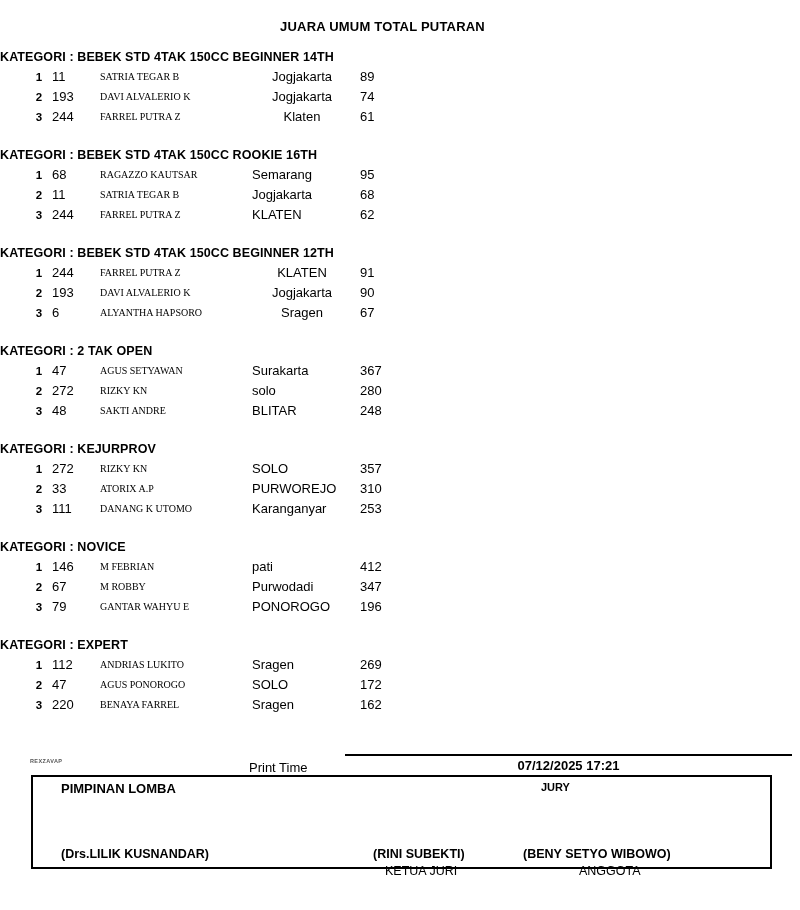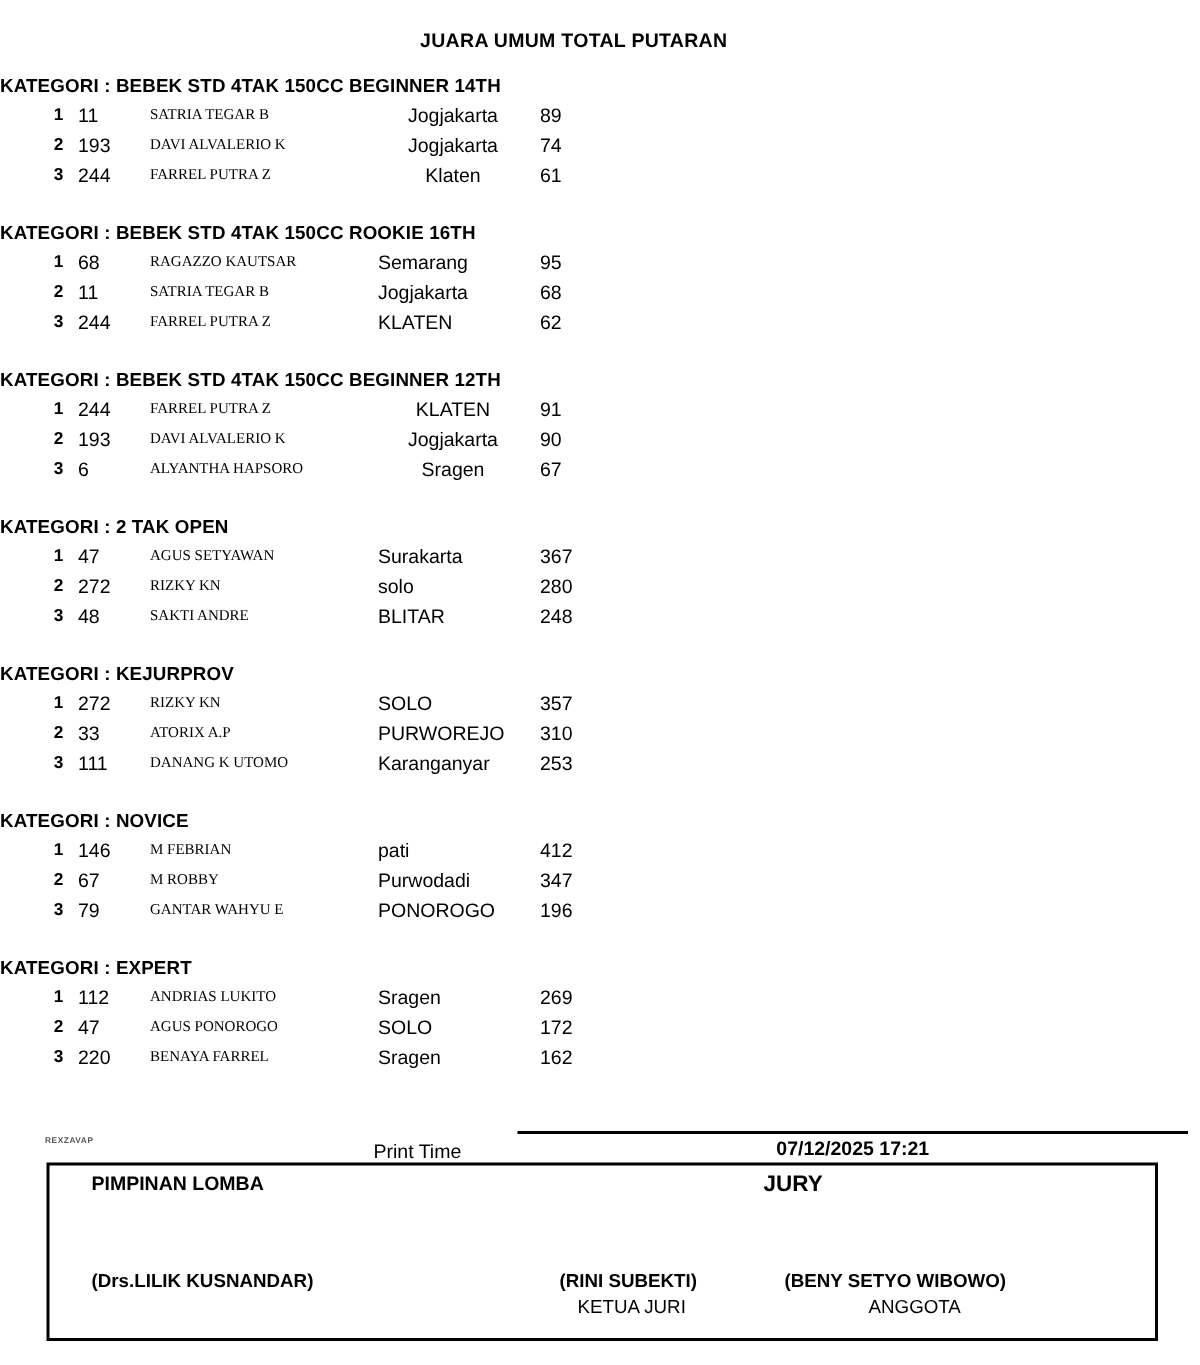--- a/index.html
+++ b/index.html
@@ -127,37 +127,37 @@
     text-align: center;
     font-size: 13px;
     font-weight: bold;
   }
 
   #sign-box {
     position: absolute;
     left: 31px;
     top: 30px;
     width: 741px;
-    height: 119px;
+    height: 94px;
     border: 2px solid #000;
     box-sizing: border-box;
     padding-left: 21px;
   }
   #sign-head-left {
     position: absolute;
     left: 28px;
     top: 4px;
     font-size: 13px;
     font-weight: bold;
   }
   #sign-head-right {
     position: absolute;
-    left: 476px;
+    left: 508px;
     top: 4px;
-    font-size: 15px;
+    font-size: 11px;
     font-weight: bold;
   }
   .sign-name {
     position: absolute;
     top: 70px;
     font-size: 12.5px;
     font-weight: bold;
     white-space: nowrap;
   }
   .sign-role {

